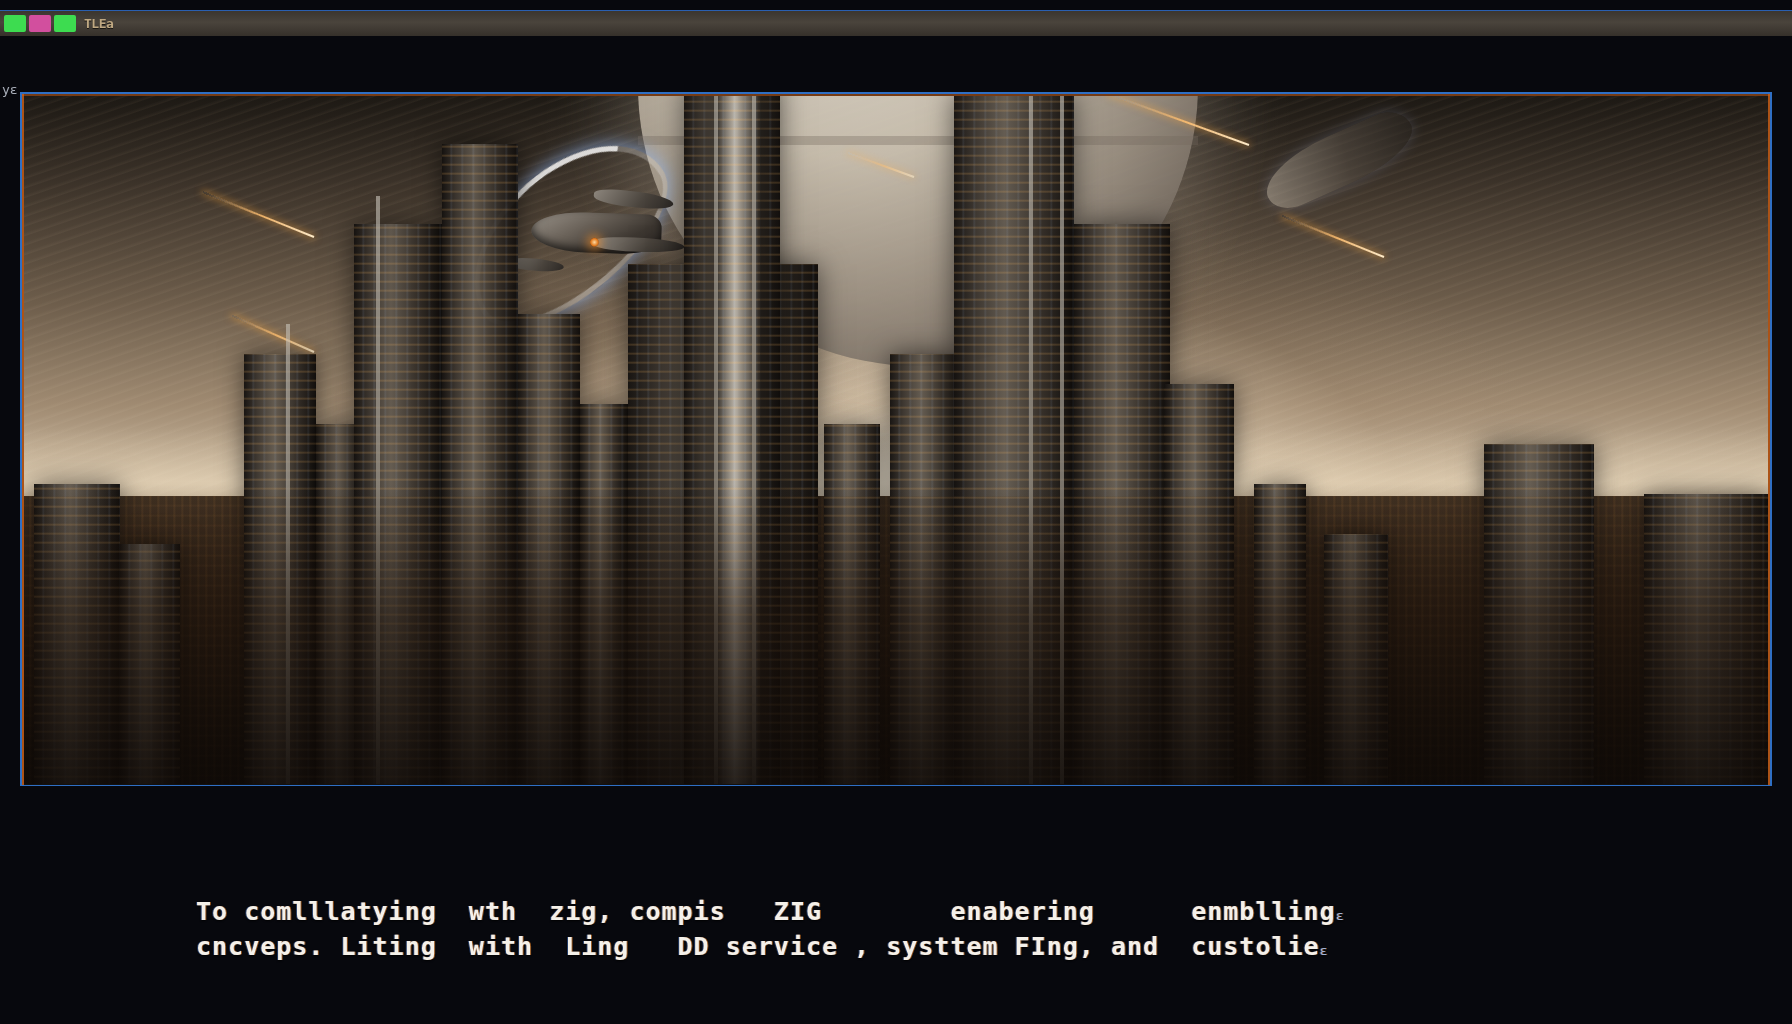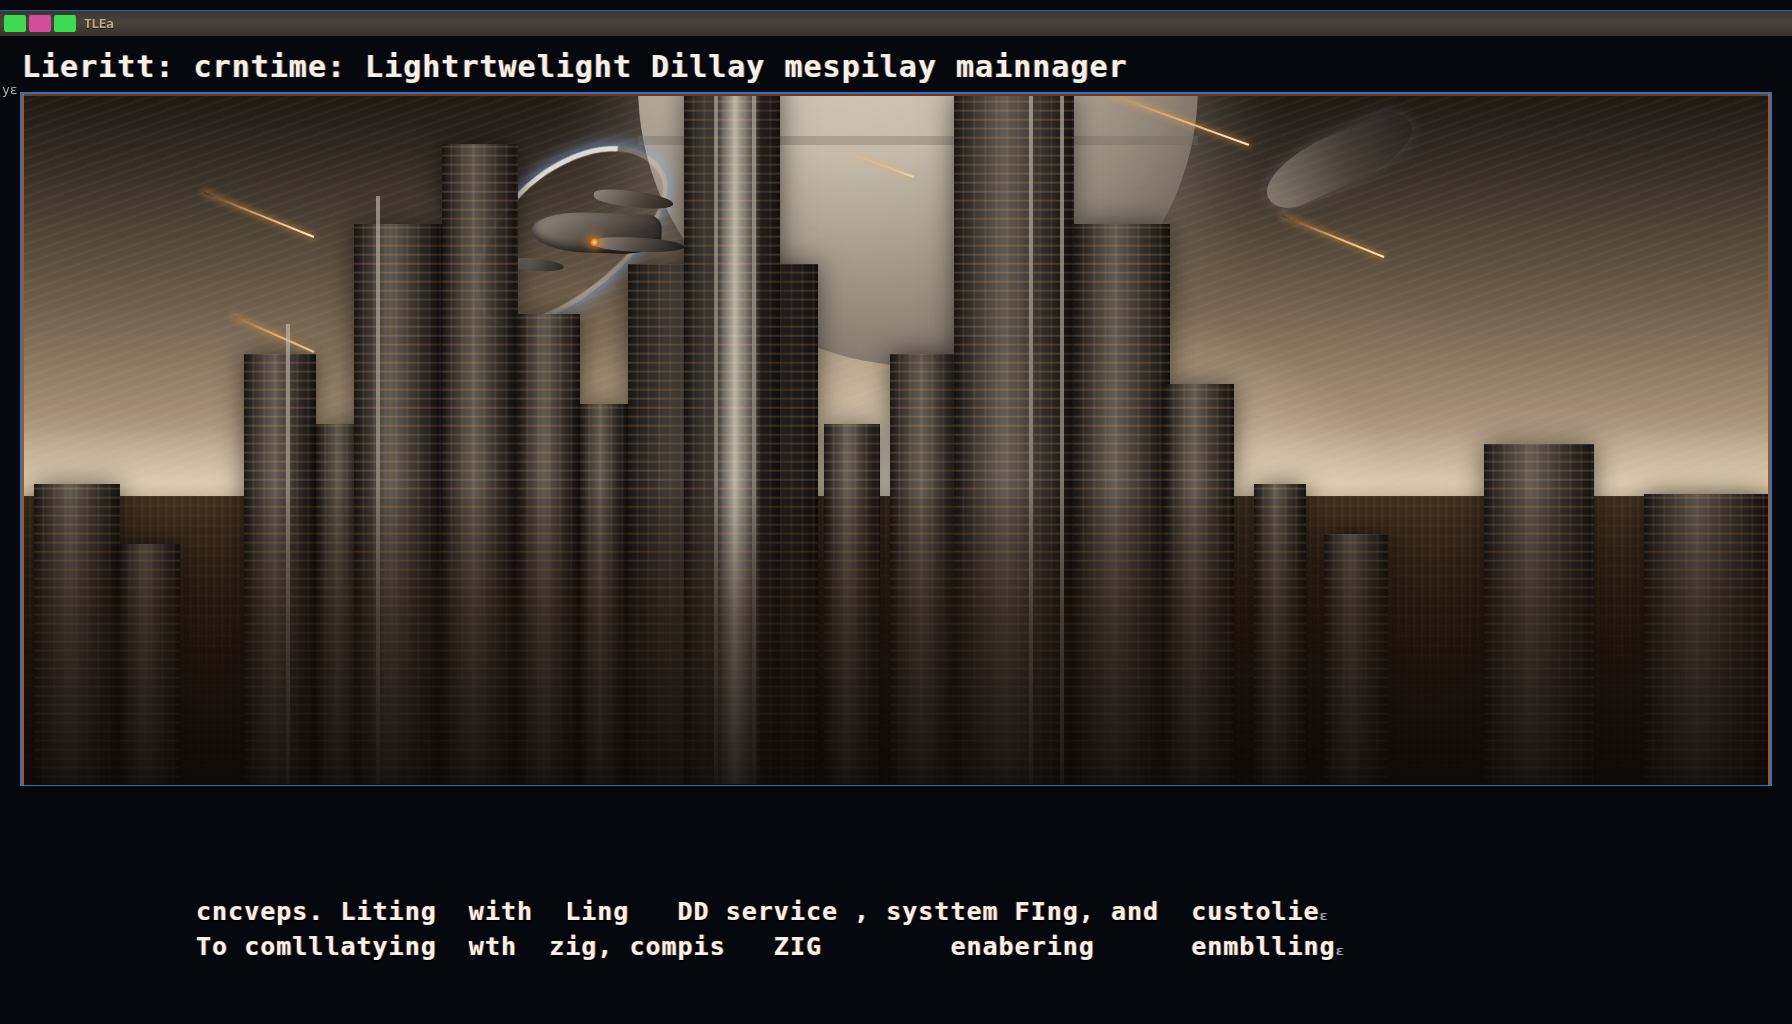--- a/index.html
+++ b/index.html
@@ -353,21 +353,20 @@
     <div class="tab-swatches">
       <span class="swatch" style="background:#3ddc50"></span>
       <span class="swatch" style="background:#d24f9e"></span>
       <span class="swatch" style="background:#3ddc50"></span>
     </div>
     <span class="tab-label">TLEa</span>
     <span class="tabstrip-fill"></span>
   </div>
 
 
-  <div class="header-title">Lieritt: crntime: Lightrtwelight Dillay mespilay mainnager</div>
   <div class="edge-glyph">yɛ</div>
 
   <div class="viewport-frame">
     <div class="viewport-inner">
 
       <div class="sky"></div>
       <div class="streaks"></div>
 
       <div class="planet-glow"></div>
       <div class="planet">
@@ -423,17 +422,17 @@
       <span class="spire" style="left:1005px;height:720px;"></span>
       <span class="spire" style="left:1036px;height:706px;"></span>
       <span class="spire" style="left:352px;height:588px;"></span>
       <span class="spire" style="left:262px;height:460px;"></span>
 
       <div class="lowerhaze"></div>
     </div>
   </div>
 
   <div class="caption">
+    <div class="caption-line"><span>To comlllatying  wth  zig, compis   ZIG        enabering      enmblling</span><span class="tail">ɛ</span></div>
     <div class="caption-line"><span>cncveps. Liting  with  Ling   DD service , systtem FIng, and  custolie</span><span class="tail">ɛ</span></div>
-    <div class="caption-line"><span>To comlllatying  wth  zig, compis   ZIG        enabering      enmblling</span><span class="tail">ɛ</span></div>
   </div>
 
 </div>
 
 </body></html>

